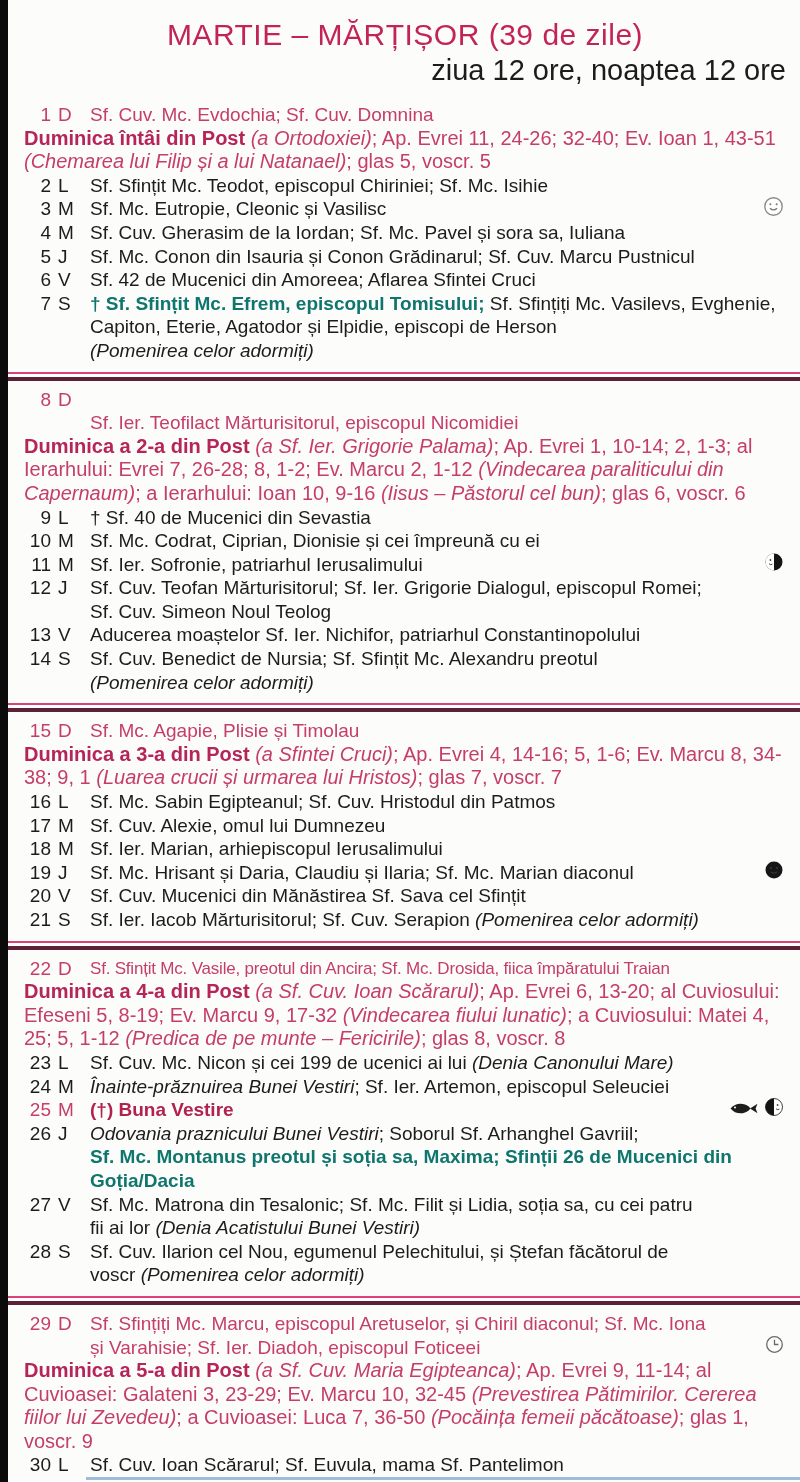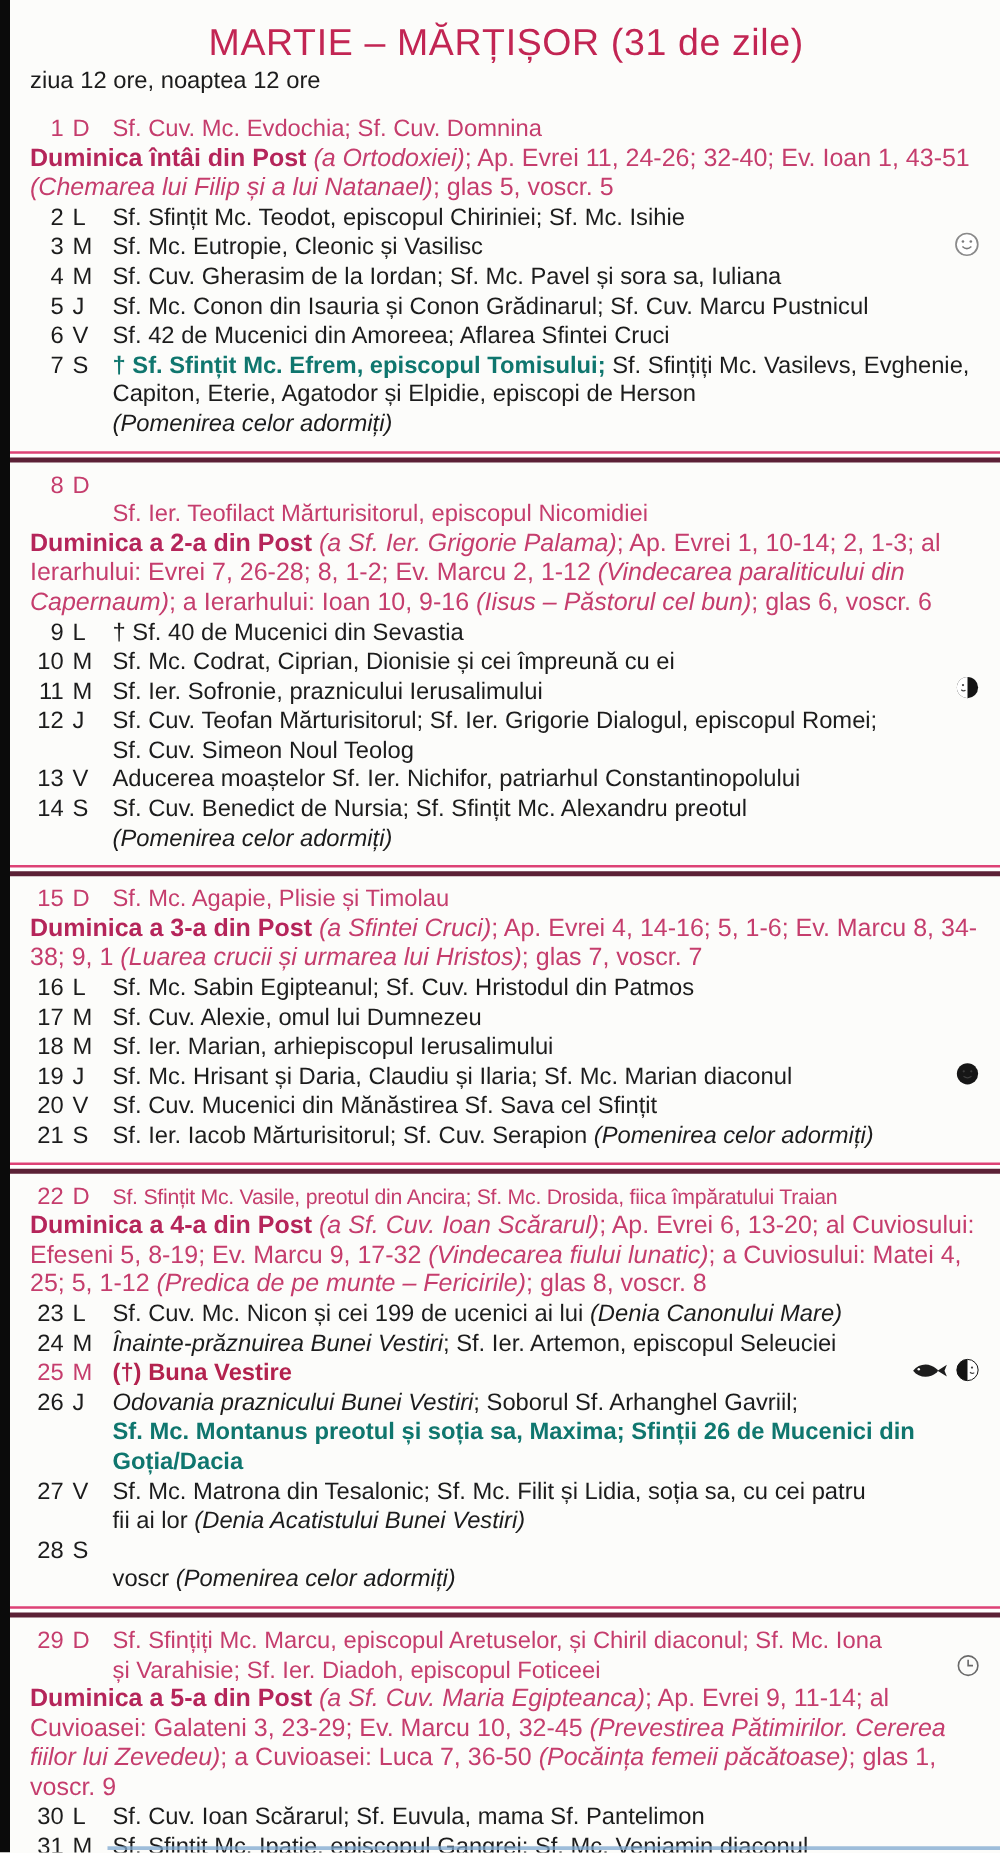--- a/index.html
+++ b/index.html
@@ -10,22 +10,22 @@
     -webkit-font-smoothing:antialiased;
   }
   .left-bar{position:absolute;left:0;top:0;width:8px;height:1482px;background:#0b0b0b;}
   .bottom-line{position:absolute;left:86px;right:0;bottom:2px;height:3px;background:#7fa8cf;opacity:.75;}
   .content{padding:12px 14px 0 24px;}
   .page-title{
     margin:6px 0 2px 0;text-align:center;font-weight:normal;
     font-size:30px;letter-spacing:.5px;color:#c22553;
   }
   .page-subtitle{
-    margin:0 0 14px 0;text-align:left;font-weight:normal;
-    font-size:19px;color:#1c1c1c;
+    margin:0 0 14px 0;text-align:right;font-weight:normal;
+    font-size:29px;color:#1c1c1c;
   }
   .section{padding:2px 0 4px 0;}
   .rule{
     margin:5px -14px 5px -16px;height:3px;background:#fff;
     border-top:2px solid #dd4276;border-bottom:4px solid #5c2136;
   }
   .row{display:flex;position:relative;font-size:19px;line-height:23.6px;color:#1c1c1c;}
   .day{flex:none;width:54px;display:flex;}
   .num{flex:1;text-align:right;}
   .dow{width:20px;margin-left:7px;}
@@ -42,21 +42,21 @@
   .d-k{color:#1c1c1c;}
   .d-m{color:#c53d6d;}
   .row-icons{position:absolute;right:2px;top:1px;display:flex;gap:5px;align-items:center;height:22px;}
 </style>
 </head>
 <body>
 
 <div class="left-bar"></div>
 
 <div class="content">
-  <h1 class="page-title">MARTIE – MĂRȚIȘOR (31 de zile)</h1>
+  <h1 class="page-title">MARTIE – MĂRȚIȘOR (39 de zile)</h1>
   <h2 class="page-subtitle">ziua 12 ore, noaptea 12 ore</h2>
   <div id="calendar">
       <div class="section">
         <div class="row">
           <span class="day d-m">
             <span class="num">1</span>
             <span class="dow">D</span>
           </span>
           <span class="txt"><span class="s-m">Sf. Cuv. Mc. Evdochia; Sf. Cuv. Domnina</span></span>
         </div>
@@ -134,21 +134,21 @@
             <span class="num">10</span>
             <span class="dow">M</span>
           </span>
           <span class="txt"><span class="s-k">Sf. Mc. Codrat, Ciprian, Dionisie și cei împreună cu ei</span></span>
         </div>
         <div class="row">
           <span class="day d-k">
             <span class="num">11</span>
             <span class="dow">M</span>
           </span>
-          <span class="txt"><span class="s-k">Sf. Ier. Sofronie, praznicului Ierusalimului</span></span>
+          <span class="txt"><span class="s-k">Sf. Ier. Sofronie, patriarhul Ierusalimului</span></span>
           <span class="row-icons">
             <span><svg width="20" height="20" viewBox="0 0 20 20">
                 <circle cx="10" cy="10" r="8.5" fill="#141414"></circle>
                 <path d="M10 1.5 A8.5 8.5 0 0 0 10 18.5 Z" fill="#fff"></path>
                 <circle cx="6.4" cy="8" r="0.9" fill="#444"></circle>
                 <path d="M5 11.8 q1.6 1.5 3.4 0.4" stroke="#444" stroke-width="1" fill="none"></path>
               </svg></span>
           </span>
         </div>
         <div class="row">
@@ -290,21 +290,21 @@
             <span class="num">27</span>
             <span class="dow">V</span>
           </span>
           <span class="txt"><span class="s-k">Sf. Mc. Matrona din Tesalonic; Sf. Mc. Filit și Lidia, soția sa, cu cei patru</span><br><span class="s-k">fii ai lor </span><span class="s-ki">(Denia Acatistului Bunei Vestiri)</span></span>
         </div>
         <div class="row">
           <span class="day d-k">
             <span class="num">28</span>
             <span class="dow">S</span>
           </span>
-          <span class="txt"><br><span class="s-k">voscr </span><span class="s-ki">(Pomenirea celor adormiți)</span></span>
+          <span class="txt"><span class="s-k">Sf. Cuv. Ilarion cel Nou, egumenul Pelechitului, și Ștefan făcătorul de</span><br><span class="s-k">voscr </span><span class="s-ki">(Pomenirea celor adormiți)</span></span>
         </div>
       </div>
       <div class="rule"></div>
       <div class="section">
         <div class="row">
           <span class="day d-m">
             <span class="num">29</span>
             <span class="dow">D</span>
           </span>
           <span class="txt"><span class="s-m">Sf. Sfințiți Mc. Marcu, episcopul Aretuselor, și Chiril diaconul; Sf. Mc. Iona</span><br><span class="s-m">și Varahisie; Sf. Ier. Diadoh, episcopul Foticeei</span></span>

